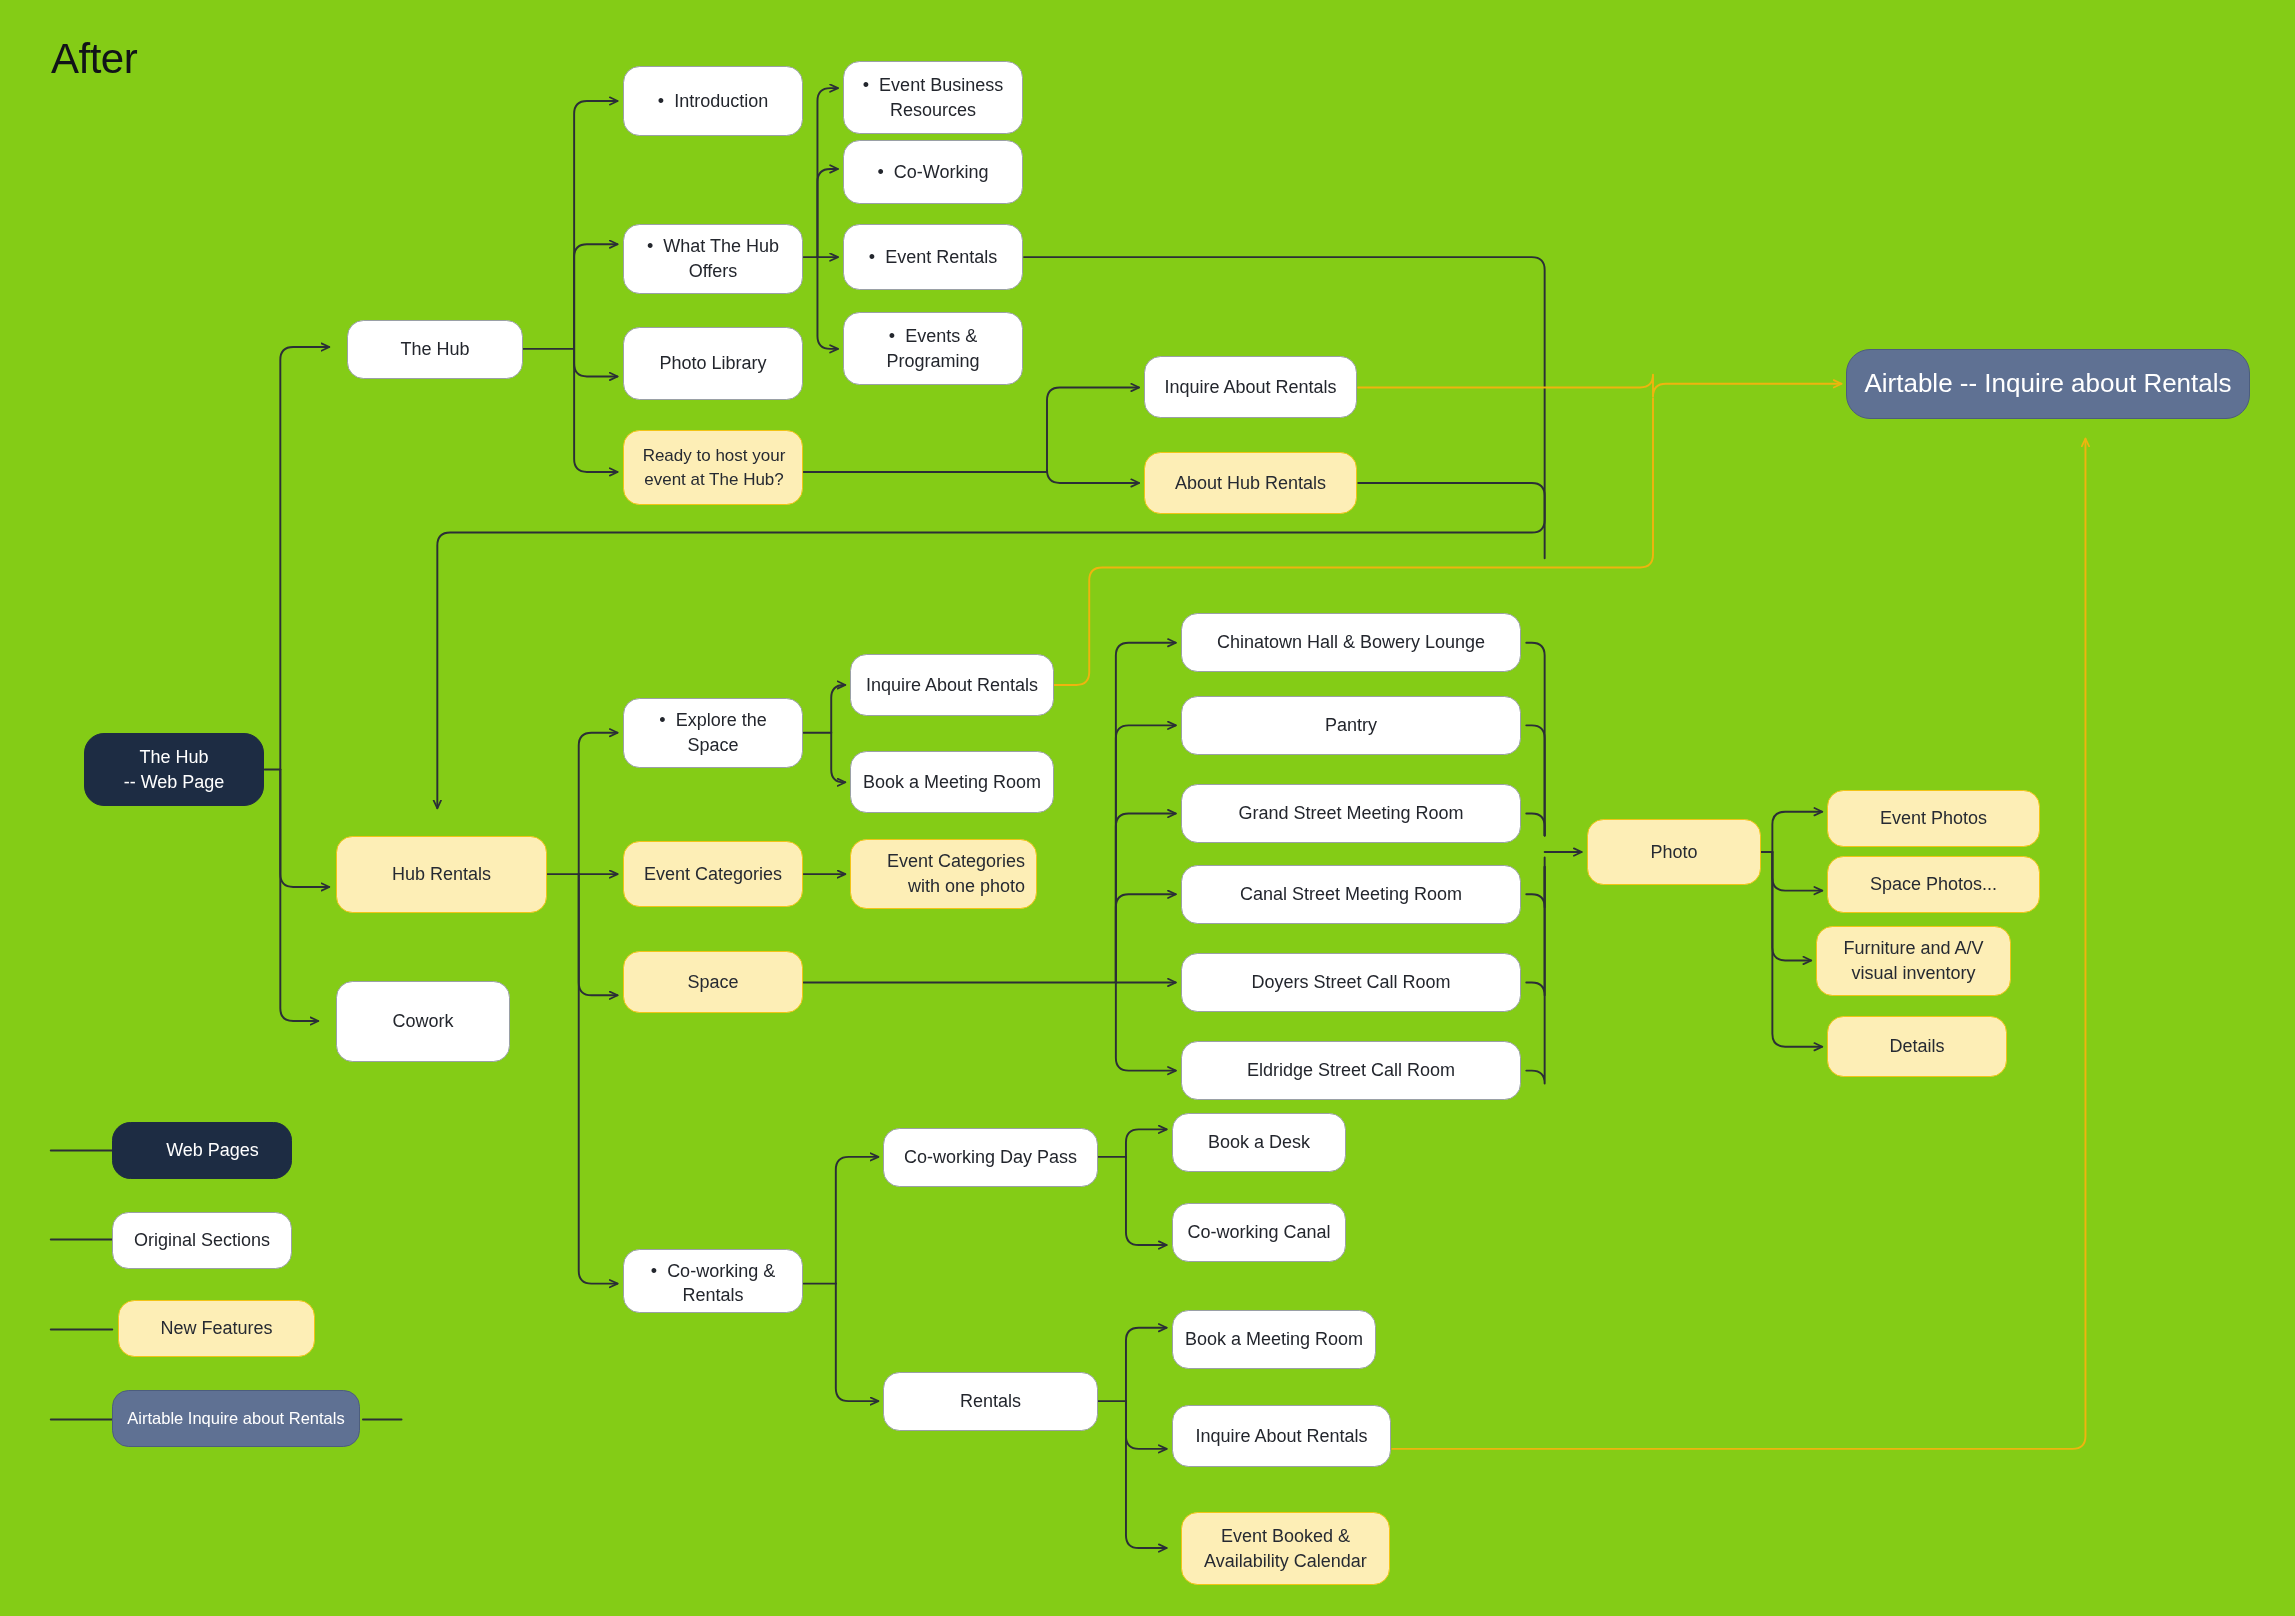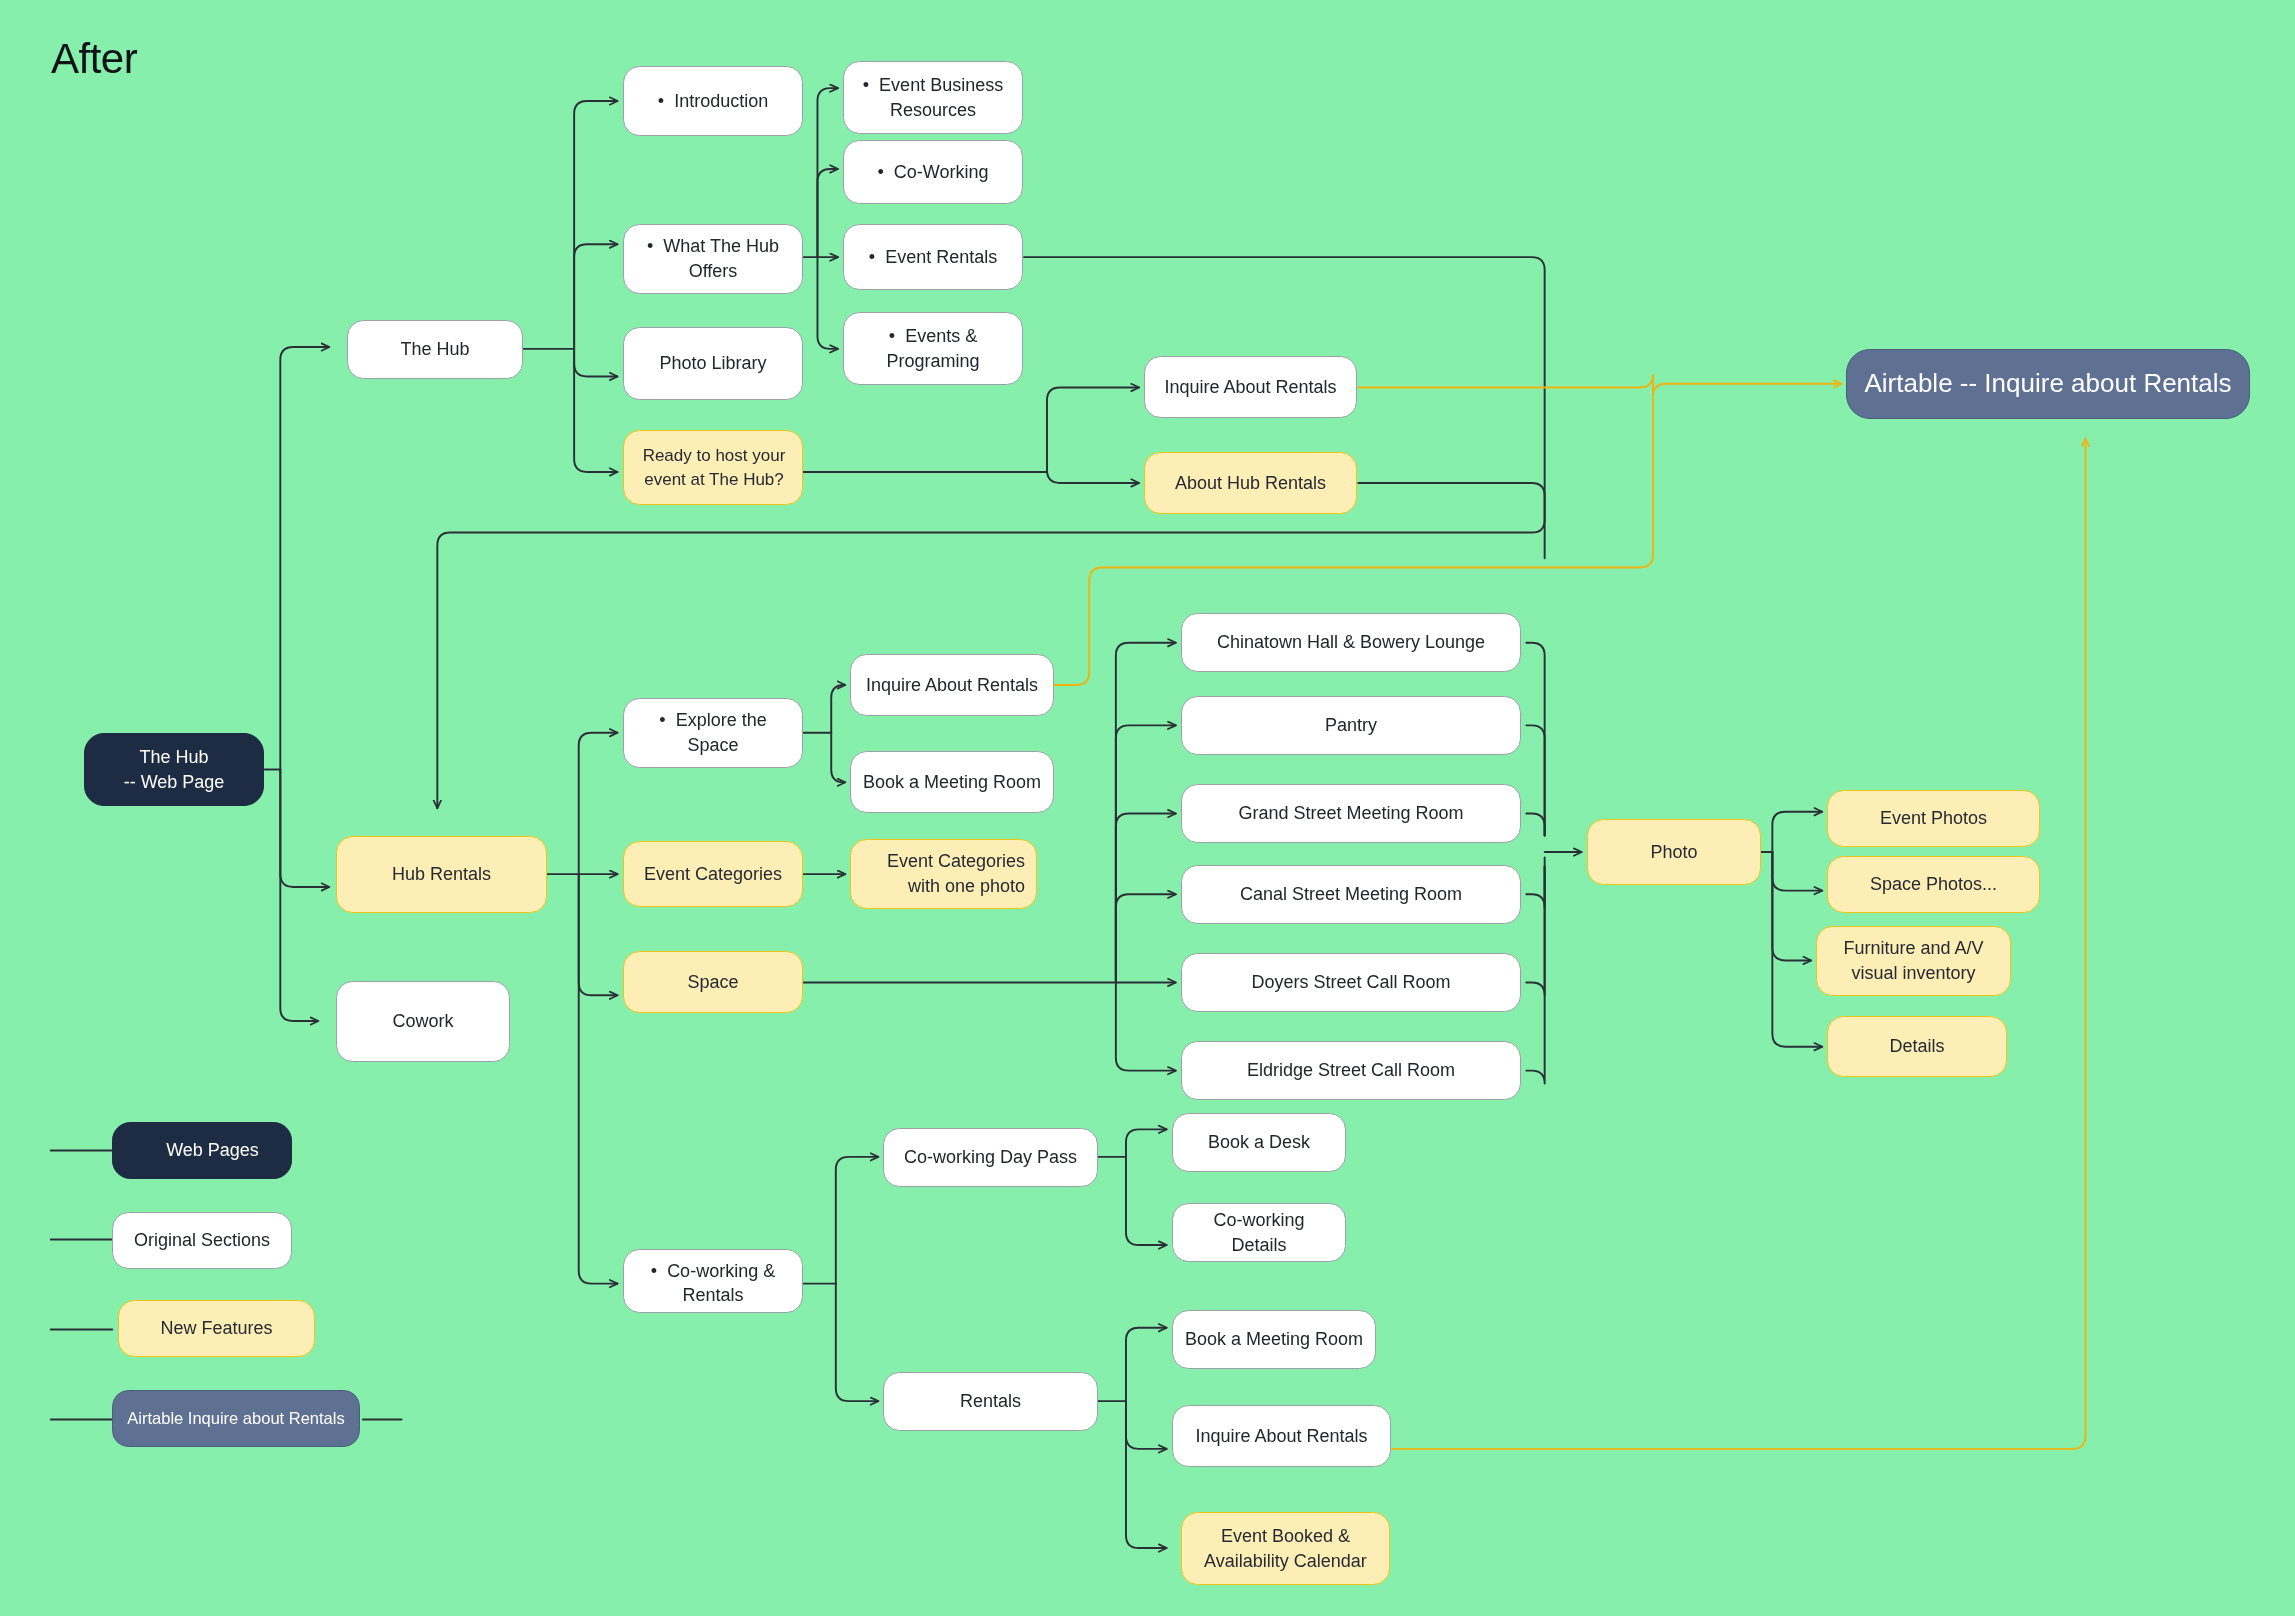--- a/index.html
+++ b/index.html
@@ -9,21 +9,21 @@
     background: #ffffff;
   }
   body {
     font-family: "Liberation Sans", sans-serif;
     color: #1f2430;
   }
   #canvas {
     position: relative;
     width: 2296px;
     height: 1616px;
-    background: #86efac;
+    background: #84cc16;
     overflow: hidden;
   }
   #edges {
     position: absolute;
     left: 0; top: 0;
     width: 2296px;
     height: 1616px;
     pointer-events: none;
   }
   .page-title {
@@ -322,21 +322,21 @@
   </div>
 
   <div class="node n-plain" style="left:883px; top:1372px; width:215px; height:59px;">
     <span class="txt">Rentals</span>
   </div>
 
   <div class="node n-plain" style="left:1172px; top:1113px; width:174px; height:59px;">
     <span class="txt">Book a Desk</span>
   </div>
   <div class="node n-plain" style="left:1172px; top:1203px; width:174px; height:59px;">
-    <span class="txt">Co-working Details</span>
+    <span class="txt">Co-working Canal</span>
   </div>
   <div class="node n-plain" style="left:1172px; top:1310px; width:204px; height:59px;">
     <span class="txt">Book a Meeting Room</span>
   </div>
   <div class="node n-plain" style="left:1172px; top:1405px; width:219px; height:62px;">
     <span class="txt">Inquire About Rentals</span>
   </div>
   <div class="node n-yellow" style="left:1181px; top:1512px; width:209px; height:73px;">
     <span class="txt">Event Booked &amp; Availability Calendar</span>
   </div>

